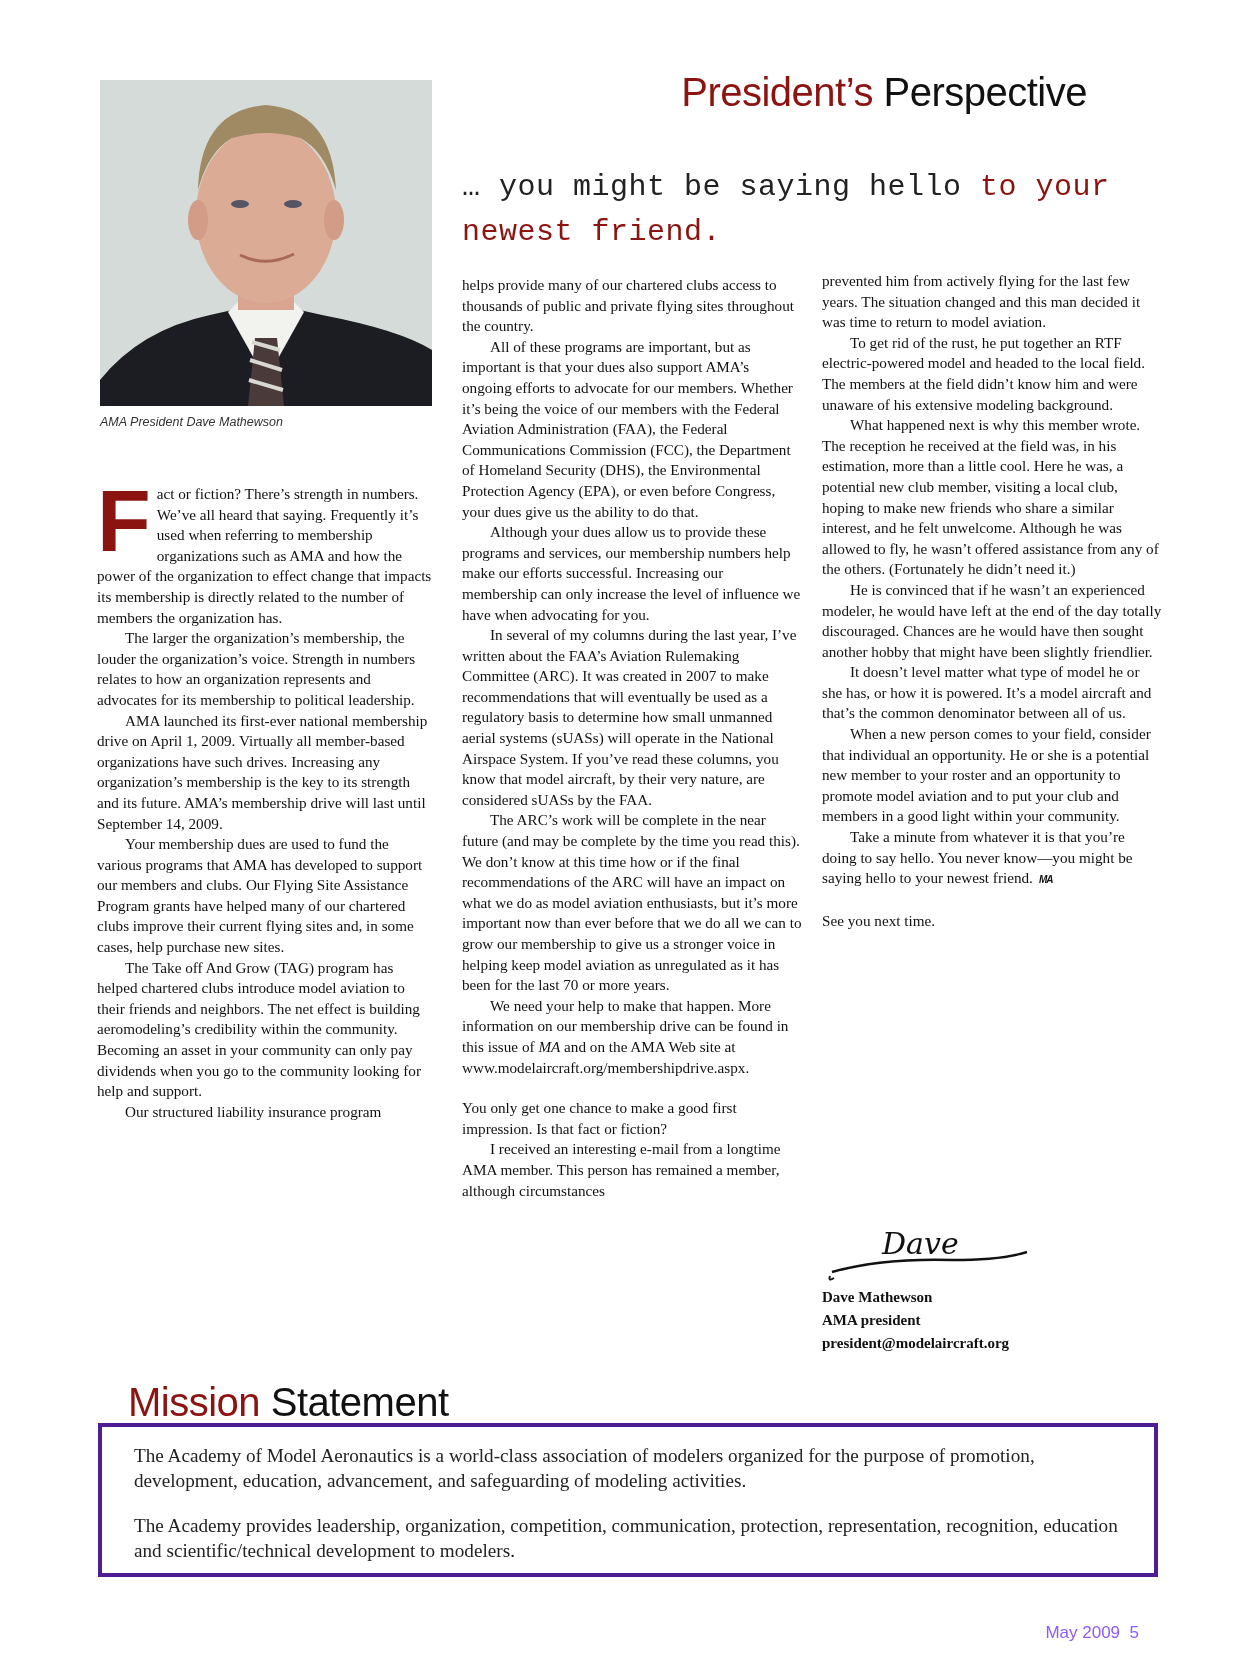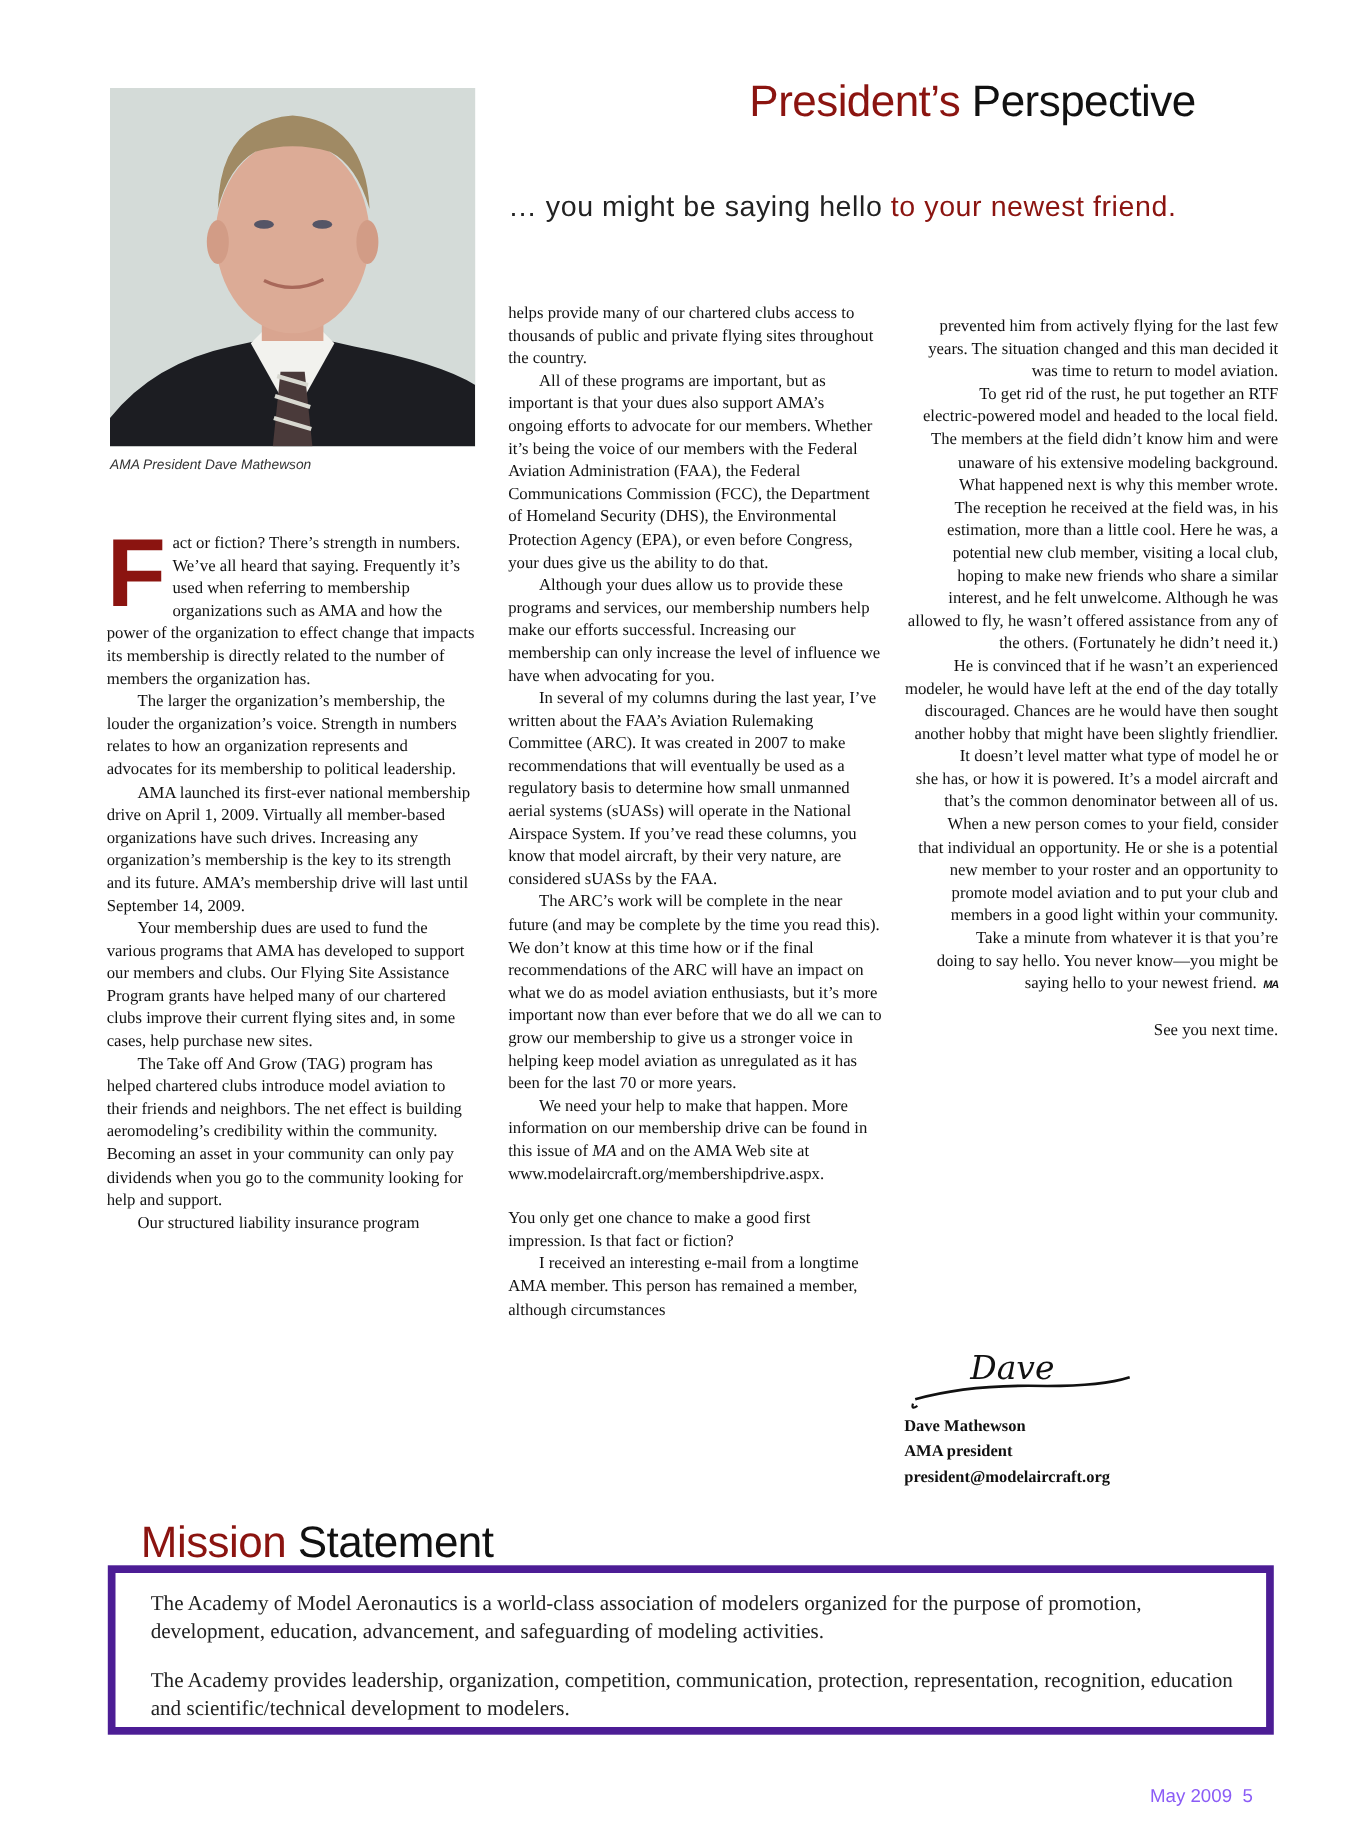--- a/index.html
+++ b/index.html
@@ -1,42 +1,42 @@
 <!DOCTYPE html>
 <html><head>
 <meta charset="utf-8">
 <style>
   html, body { margin: 0; padding: 0; background: #ffffff; }
   body { width: 1247px; height: 1674px; position: relative; overflow: hidden; font-family: "Liberation Serif", serif; color: #111; }
   .red { color: #8b1410; }
 
   .header-title { position: absolute; top: 70px; right: 160px; font-family: "Liberation Sans", sans-serif; font-size: 40px; letter-spacing: -0.5px; color: #111; white-space: nowrap; }
-  .subhead { position: absolute; top: 165px; left: 462px; width: 700px; font-family: Liberation Sans, sans-serif; font-size: 26px; line-height: 45px; letter-spacing: 0.5px; color: #222; }
+  .subhead { position: absolute; top: 165px; left: 462px; width: 700px; font-family: Liberation Mono, monospace; font-size: 30px; line-height: 45px; letter-spacing: 0.5px; color: #222; }
 
   .photo { position: absolute; left: 100px; top: 80px; width: 332px; height: 326px; background: linear-gradient(180deg,#d6ddda 0%,#cfd7d3 60%,#c9d1cd 100%); overflow: hidden; }
   .photo svg { display:block; }
   .caption { position: absolute; left: 100px; top: 415px; font-family: "Liberation Sans", sans-serif; font-style: italic; font-size: 12.5px; color: #333; }
 
   .col { position: absolute; font-size: 15.2px; line-height: 20.6px; text-align: left; }
   .col p { margin: 0; text-indent: 28px; }
   .col p.noindent { text-indent: 0; }
   .col1 { left: 97px; top: 484px; width: 336px; }
   .col2 { left: 462px; top: 275px; width: 340px; }
-  .col3 { left: 822px; top: 287px; width: 340px; text-align: right; }
+  .col3 { left: 822px; top: 271px; width: 340px; }
 
   .dropcap { float: left; font-family: "Liberation Sans", sans-serif; font-weight: 900; font-size: 88px; line-height: 66px; color: #8b1410; margin: 4px 6px 0 0; padding-top: 0; height: 62px; }
   .bold { font-weight: normal; }
   .gap { height: 20px; }
   .ma-mark { font-family: "Liberation Sans", sans-serif; font-style: italic; font-weight: bold; font-size: 10px; margin-left: 6px; letter-spacing: -1px; }
 
   .signature { position: absolute; left: 822px; top: 1210px; width: 220px; height: 80px; }
   .sig-block { position: absolute; left: 822px; top: 1286px; font-weight: bold; font-size: 15px; line-height: 23px; }
 
   .mission-title { position: absolute; left: 128px; top: 1380px; font-family: "Liberation Sans", sans-serif; font-size: 40px; letter-spacing: -0.5px; color: #111; line-height: 44px; }
-  .mission-box { position: absolute; left: 98px; top: 1423px; width: 1060px; height: 154px; border: 7px solid #4c1d95; background: #ffffff; box-sizing: border-box; padding: 16px 30px 0 32px; }
+  .mission-box { position: absolute; left: 98px; top: 1423px; width: 1060px; height: 154px; border: 4px solid #4c1d95; background: #ffffff; box-sizing: border-box; padding: 16px 30px 0 32px; }
   .mission-box p { margin: 0 0 20px 0; font-size: 19.2px; line-height: 25px; color: #222; }
 
   .footer { position: absolute; right: 108px; top: 1623px; font-family: "Liberation Sans", sans-serif; font-size: 17px; color: #8b5cf6; }
 </style>
 </head>
 <body>
 
 <div class="header-title">
   <span class="red">President’s</span>
   <span>Perspective</span>

